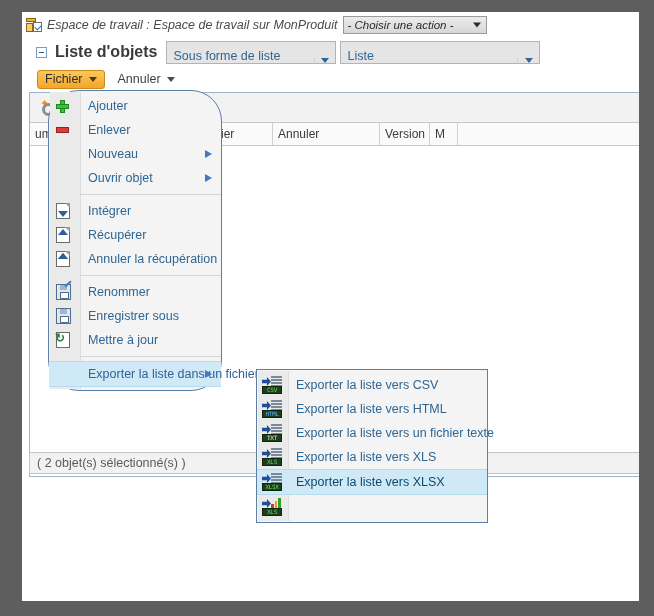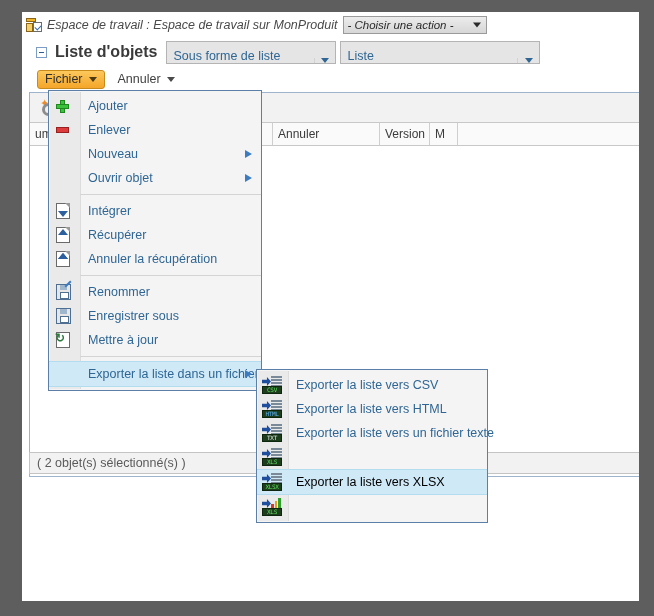--- a/index.html
+++ b/index.html
@@ -288,21 +288,22 @@
     content: "";
     position: absolute;
     left: 1px; top: 1px; bottom: 1px;
     width: 30px;
     background: #eaeaea;
     border-right: 1px solid #dcdcdc;
     pointer-events: none;
   }
   #file-menu {
     left: 26px; top: 78px;
-    width: 214px;
+    width: 174px;
+    border-radius: 31px;
   }
   #export-menu {
     left: 234px; top: 357px;
     width: 232px;
   }
   .mi {
     position: relative;
     height: 24px;
     display: flex;
     align-items: center;
@@ -329,21 +330,21 @@
     border-top: 4.5px solid transparent;
     border-bottom: 4.5px solid transparent;
     border-left: 7px solid #3d7cc0;
   }
   .mi.hl {
     background: #cfe9f7;
     border-top: 1px solid #b4dcef;
     border-bottom: 1px solid #b4dcef;
   }
   .mi.hl .mi-label { color: #2f6694; }
-  .mi.hl-orange .mi-label { color: #000000; }
+  .mi.hl-orange .mi-label { color: #0c4a6e; }
   .sep {
     height: 1px;
     background: #d4d4d4;
     margin: 4px 0 4px 31px;
     position: relative;
     z-index: 2;
   }
 
   
   .i-plus, .i-minus { position:absolute; left:7px; top:6px; }
@@ -702,20 +703,21 @@
           <span class="lines">
               <span></span>
               <span></span>
               <span></span>
               <span></span>
             </span>
           <span class="plug"></span>
           <span class="tag">XLS</span>
         </span>
       </span>
+      <span class="mi-label">Exporter la liste vers XLS</span>
     </div>
 
     <div class="mi hl hl-orange">
       <span class="mi-icon">
         <span class="i-exp">
           <span class="lines">
               <span></span>
               <span></span>
               <span></span>
               <span></span>

